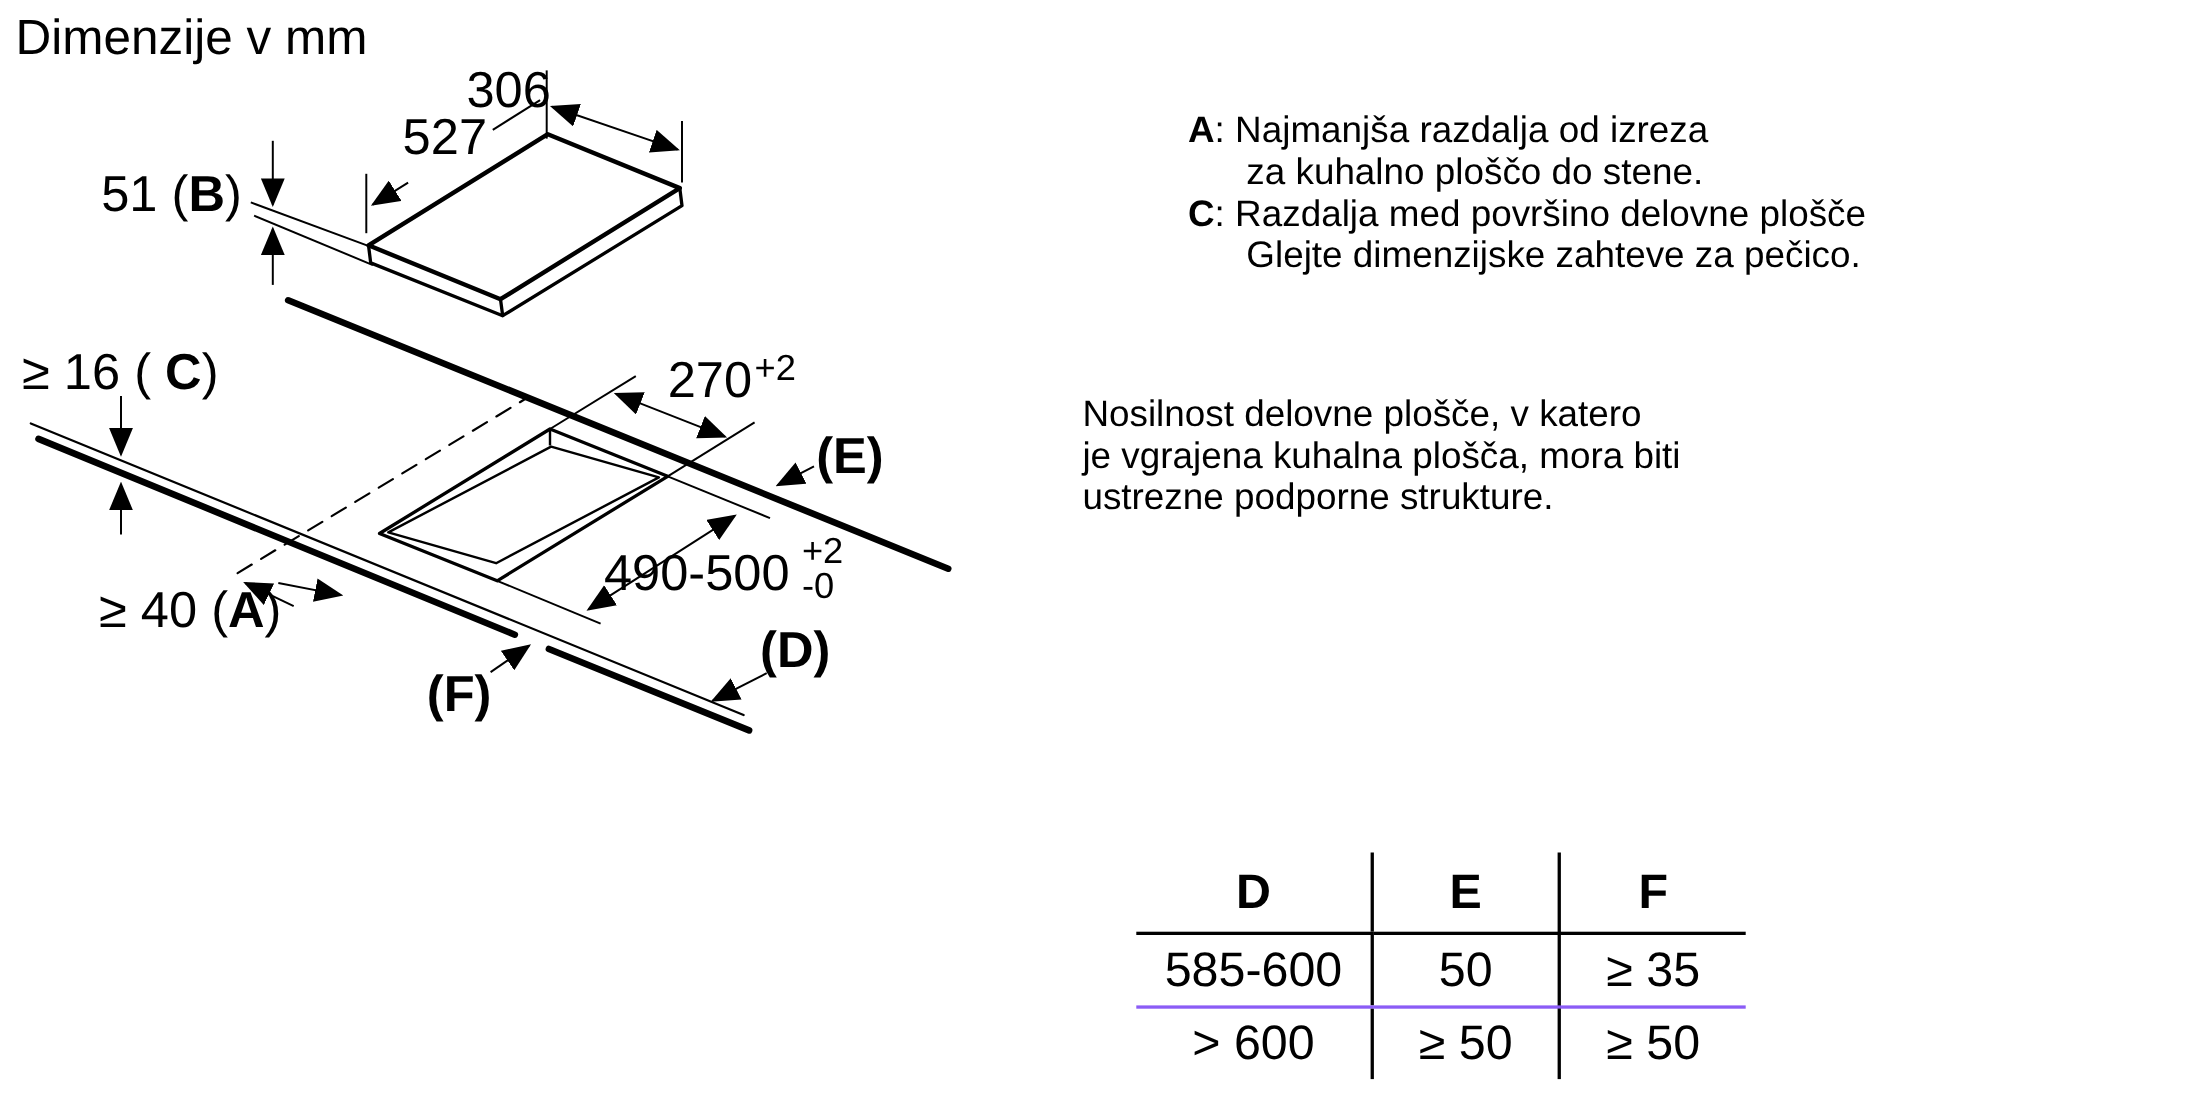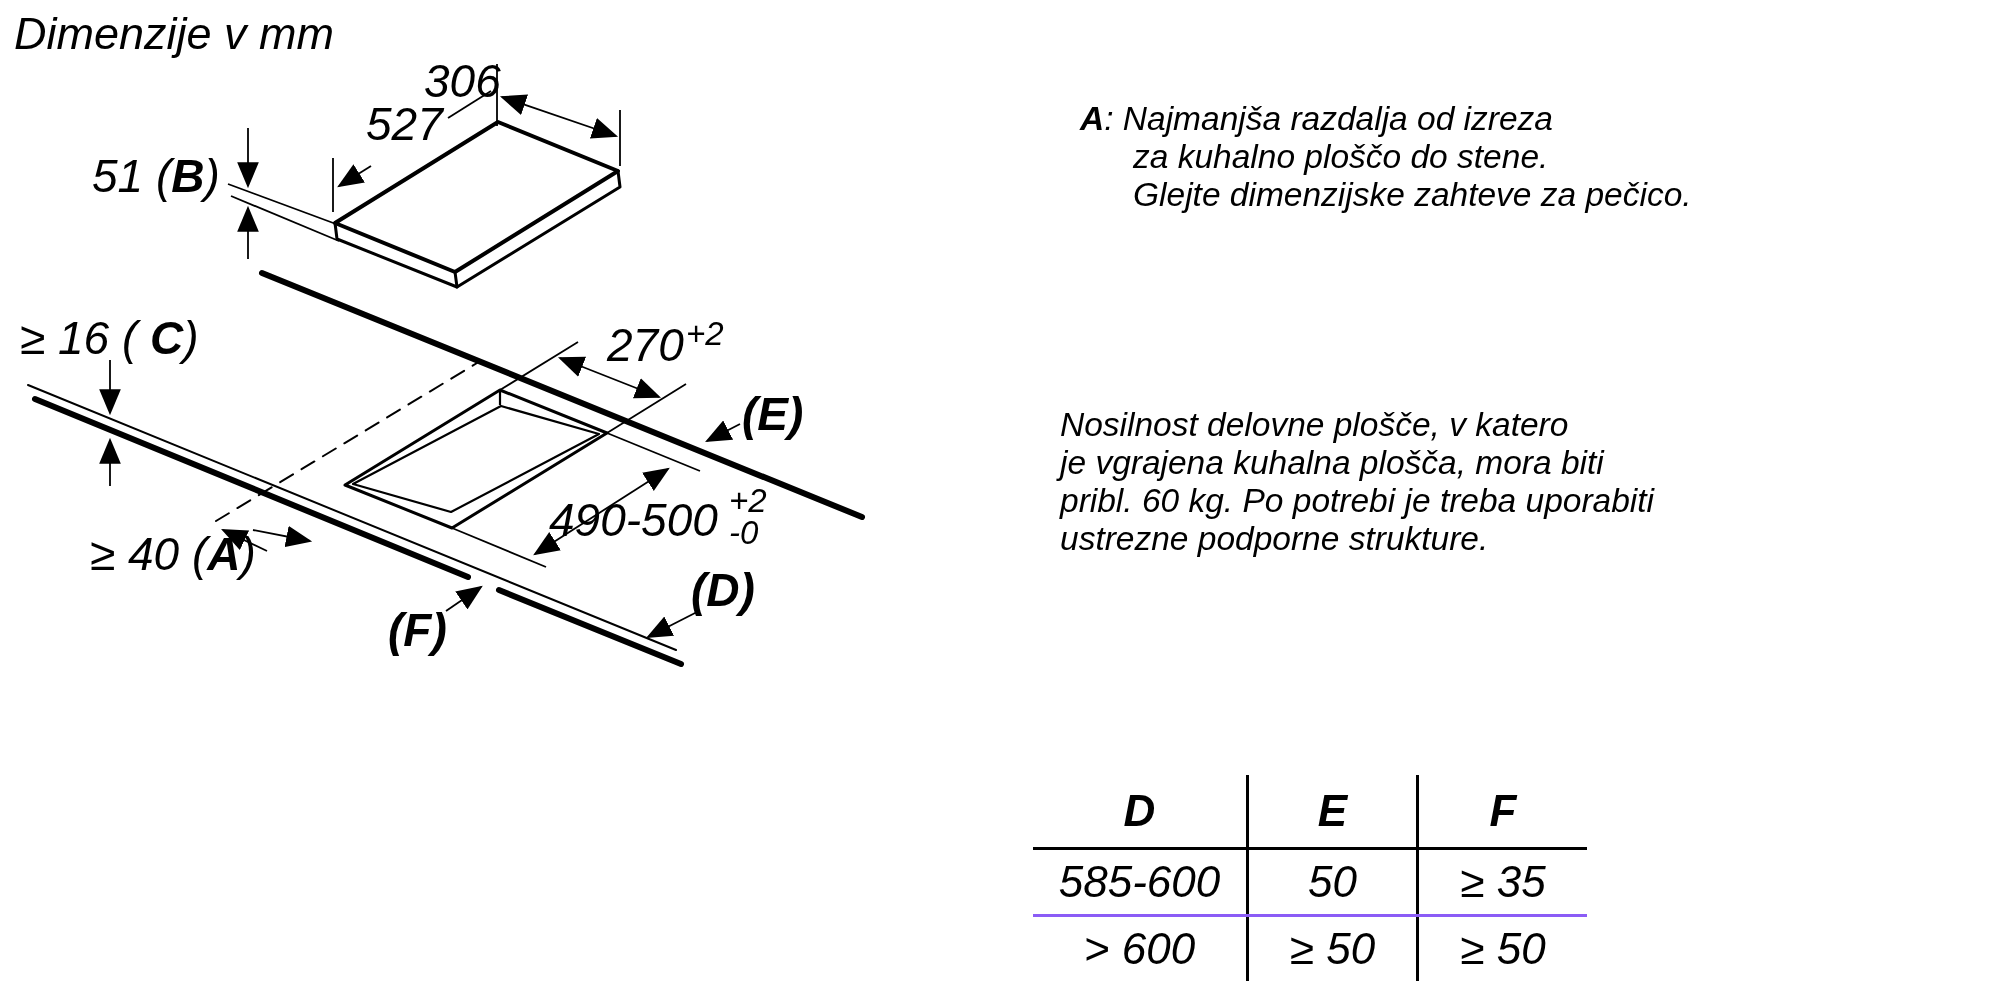--- a/index.html
+++ b/index.html
@@ -1,27 +1,27 @@
 <!DOCTYPE html>
 <html><head>
 <meta charset="utf-8">
 <style>
   html,body{margin:0;padding:0;background:#fff;}
   #stage{position:relative;width:2000px;height:1000px;background:#ffffff;overflow:hidden;
-         font-family:"Liberation Sans", sans-serif;color:#000;font-style:italic;}
+         font-family:"Liberation Sans", sans-serif;color:#000;}
   svg text{white-space:pre;fill:#000;font-family:"Liberation Sans", sans-serif;}
   .dimtxt{font-size:46px;}
   .dimtol{font-size:33px;}
   .bold{font-weight:bold;}
   .title{position:absolute;left:14px;top:8px;font-size:45px;}
   .notes{position:absolute;left:1032px;top:100px;font-size:33.5px;line-height:38px;width:700px;margin-left:48px;}
   .note-line{white-space:nowrap;}
   .note-line .nl{font-weight:bold;}
   .indent{padding-left:53px;}
-  .para{position:absolute;left:1060px;top:358px;font-size:33.5px;line-height:38px;width:700px;margin-top:48px;}
+  .para{position:absolute;left:984px;top:358px;font-size:33.5px;line-height:38px;width:700px;}
   .para div{white-space:nowrap;}
   table.spec{position:absolute;left:1033px;top:775px;border-collapse:collapse;font-size:44px;}
   table.spec th, table.spec td{padding:0;text-align:center;vertical-align:middle;font-weight:normal;}
   table.spec th{font-weight:bold;height:72px;border-bottom:3px solid #000;}
   table.spec td{height:64px;}
   table.spec tr.r1 td{border-bottom:3px solid #8b5cf6;}
   table.spec .cD{width:213px;}
   table.spec .cE{width:167px;border-left:3px solid #000;border-right:3px solid #000;}
   table.spec .cF{width:168px;}
 </style>
@@ -116,27 +116,27 @@
       <path d="M446,611 L481,587" marker-end="url(#ah)"></path>
     </g>
     <text class="dimtxt" font-weight="bold" x="742" y="430">(E)</text>
     <text class="dimtxt" font-weight="bold" x="691" y="606">(D)</text>
     <text class="dimtxt" font-weight="bold" x="388" y="646">(F)</text>
   </svg>
 
   <div class="notes">
     <div class="note-line"><span class="nl">A</span><span>: </span><span>Najmanjša razdalja od izreza</span></div>
     <div class="note-line indent">za kuhalno ploščo do stene.</div>
+    <div class="note-line"><span class="nl">C</span><span>: </span><span>Razdalja med površino delovne plošče</span></div>
     <div class="note-line indent">Glejte dimenzijske zahteve za pečico.</div>
   </div>
 
   <div class="para">
     <div>Nosilnost delovne plošče, v katero</div>
     <div>je vgrajena kuhalna plošča, mora biti</div>
-    <div>pribl. 60 kg. Po potrebi je treba uporabiti</div>
     <div>ustrezne podporne strukture.</div>
   </div>
 
   <table class="spec">
     <tbody>
         <tr>
       <th class="cD">D</th>
       <th class="cE">E</th>
       <th class="cF">F</th>
     </tr>

